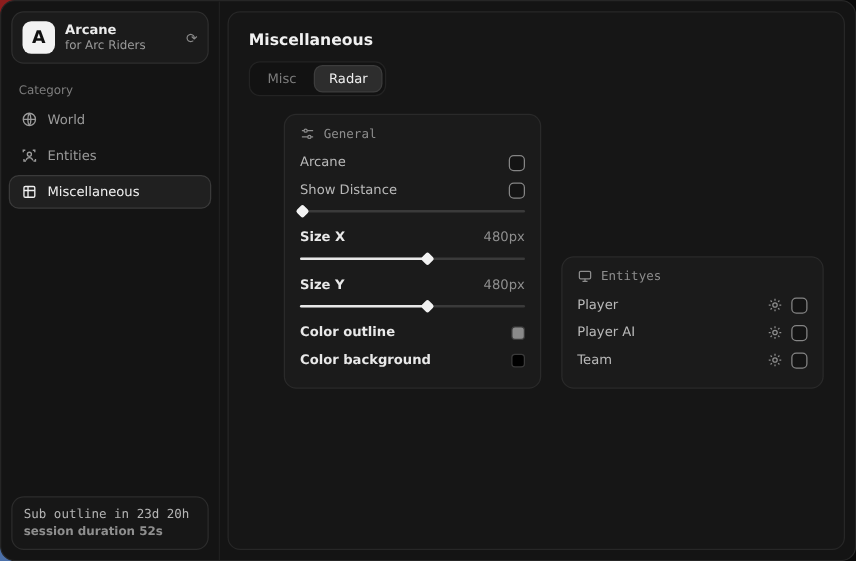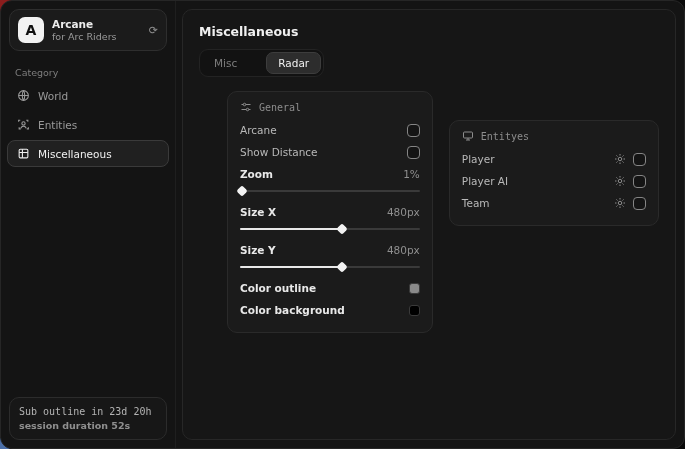--- a/index.html
+++ b/index.html
@@ -35,25 +35,25 @@
   .sub-card { margin:8px; padding:8px 9px; background:#171717; border:1px solid #2c2c2c;
     border-radius:10px; }
   .sub-line1 { font-family:"DejaVu Sans Mono", monospace; color:#b4b4b4; font-size:10px; }
   .sub-line2 { color:#8f8f8f; font-size:9.5px; font-weight:bold; margin-top:3px; }
 
   
   .main-card { position:absolute; left:181px; top:8px; right:8px; bottom:8px;
     background:#161616; border:1px solid #272727; border-radius:10px; padding:14px 16px; }
   .page-title { color:#f0f0f0; font-size:12.5px; font-weight:bold; }
   .tabs { display:inline-flex; margin-top:10px; background:#121212; border:1px solid #232323;
-    border-radius:9px; padding:2px; gap:17px; }
+    border-radius:9px; padding:2px; gap:2px; }
   .tab { padding:4px 11px; font-size:10.5px; color:#7d7d7d; border:1px solid transparent;
     border-radius:7px; cursor:pointer; }
   .tab.active { background:#2d2d2d; border-color:#3d3d3d; color:#efefef; }
-  .panels { display:flex; gap:16px; margin-top:14px; align-items:flex-start;padding-left:28px; }
+  .panels { display:flex; gap:16px; margin-top:14px; align-items:flex-end;padding-left:28px; }
   .panel { background:#1b1b1b; border:1px solid #2a2a2a; border-radius:10px;
     padding:9px 12px 11px; }
   .panel.general { width:231px; }
   .panel.entities { width:236px;margin-top:29px; }
   .panel-head { display:flex; align-items:center; gap:7px; color:#8d8d8d;
     font-family:"DejaVu Sans Mono", monospace; font-size:10px; margin-bottom:6px; }
   .panel-head svg { stroke:#8d8d8d; }
   .row { display:flex; align-items:center; justify-content:space-between; min-height:22px; }
   .row .lbl { font-size:10.5px; color:#b9b9b9; }
   .row .lbl.bright { color:#e9e9e9; font-weight:bold; }
@@ -158,24 +158,20 @@
           <div class="row">
             <span class="lbl">Arcane</span>
             <span class="checkbox"></span>
           </div>
 
           <div class="row">
             <span class="lbl">Show Distance</span>
             <span class="checkbox"></span>
           </div>
 
-          <div class="row">
-            <span class="lbl bright">Zoom</span>
-            <span class="val">1%</span>
-          </div>
           <div class="slider">
             <div class="track"></div>
             <div class="fill" style="width: 1%;"></div>
             <div class="thumb" style="left: 1%;"></div>
           </div>
 
           <div class="row">
             <span class="lbl bright">Size X</span>
             <span class="val">480px</span>
           </div>

